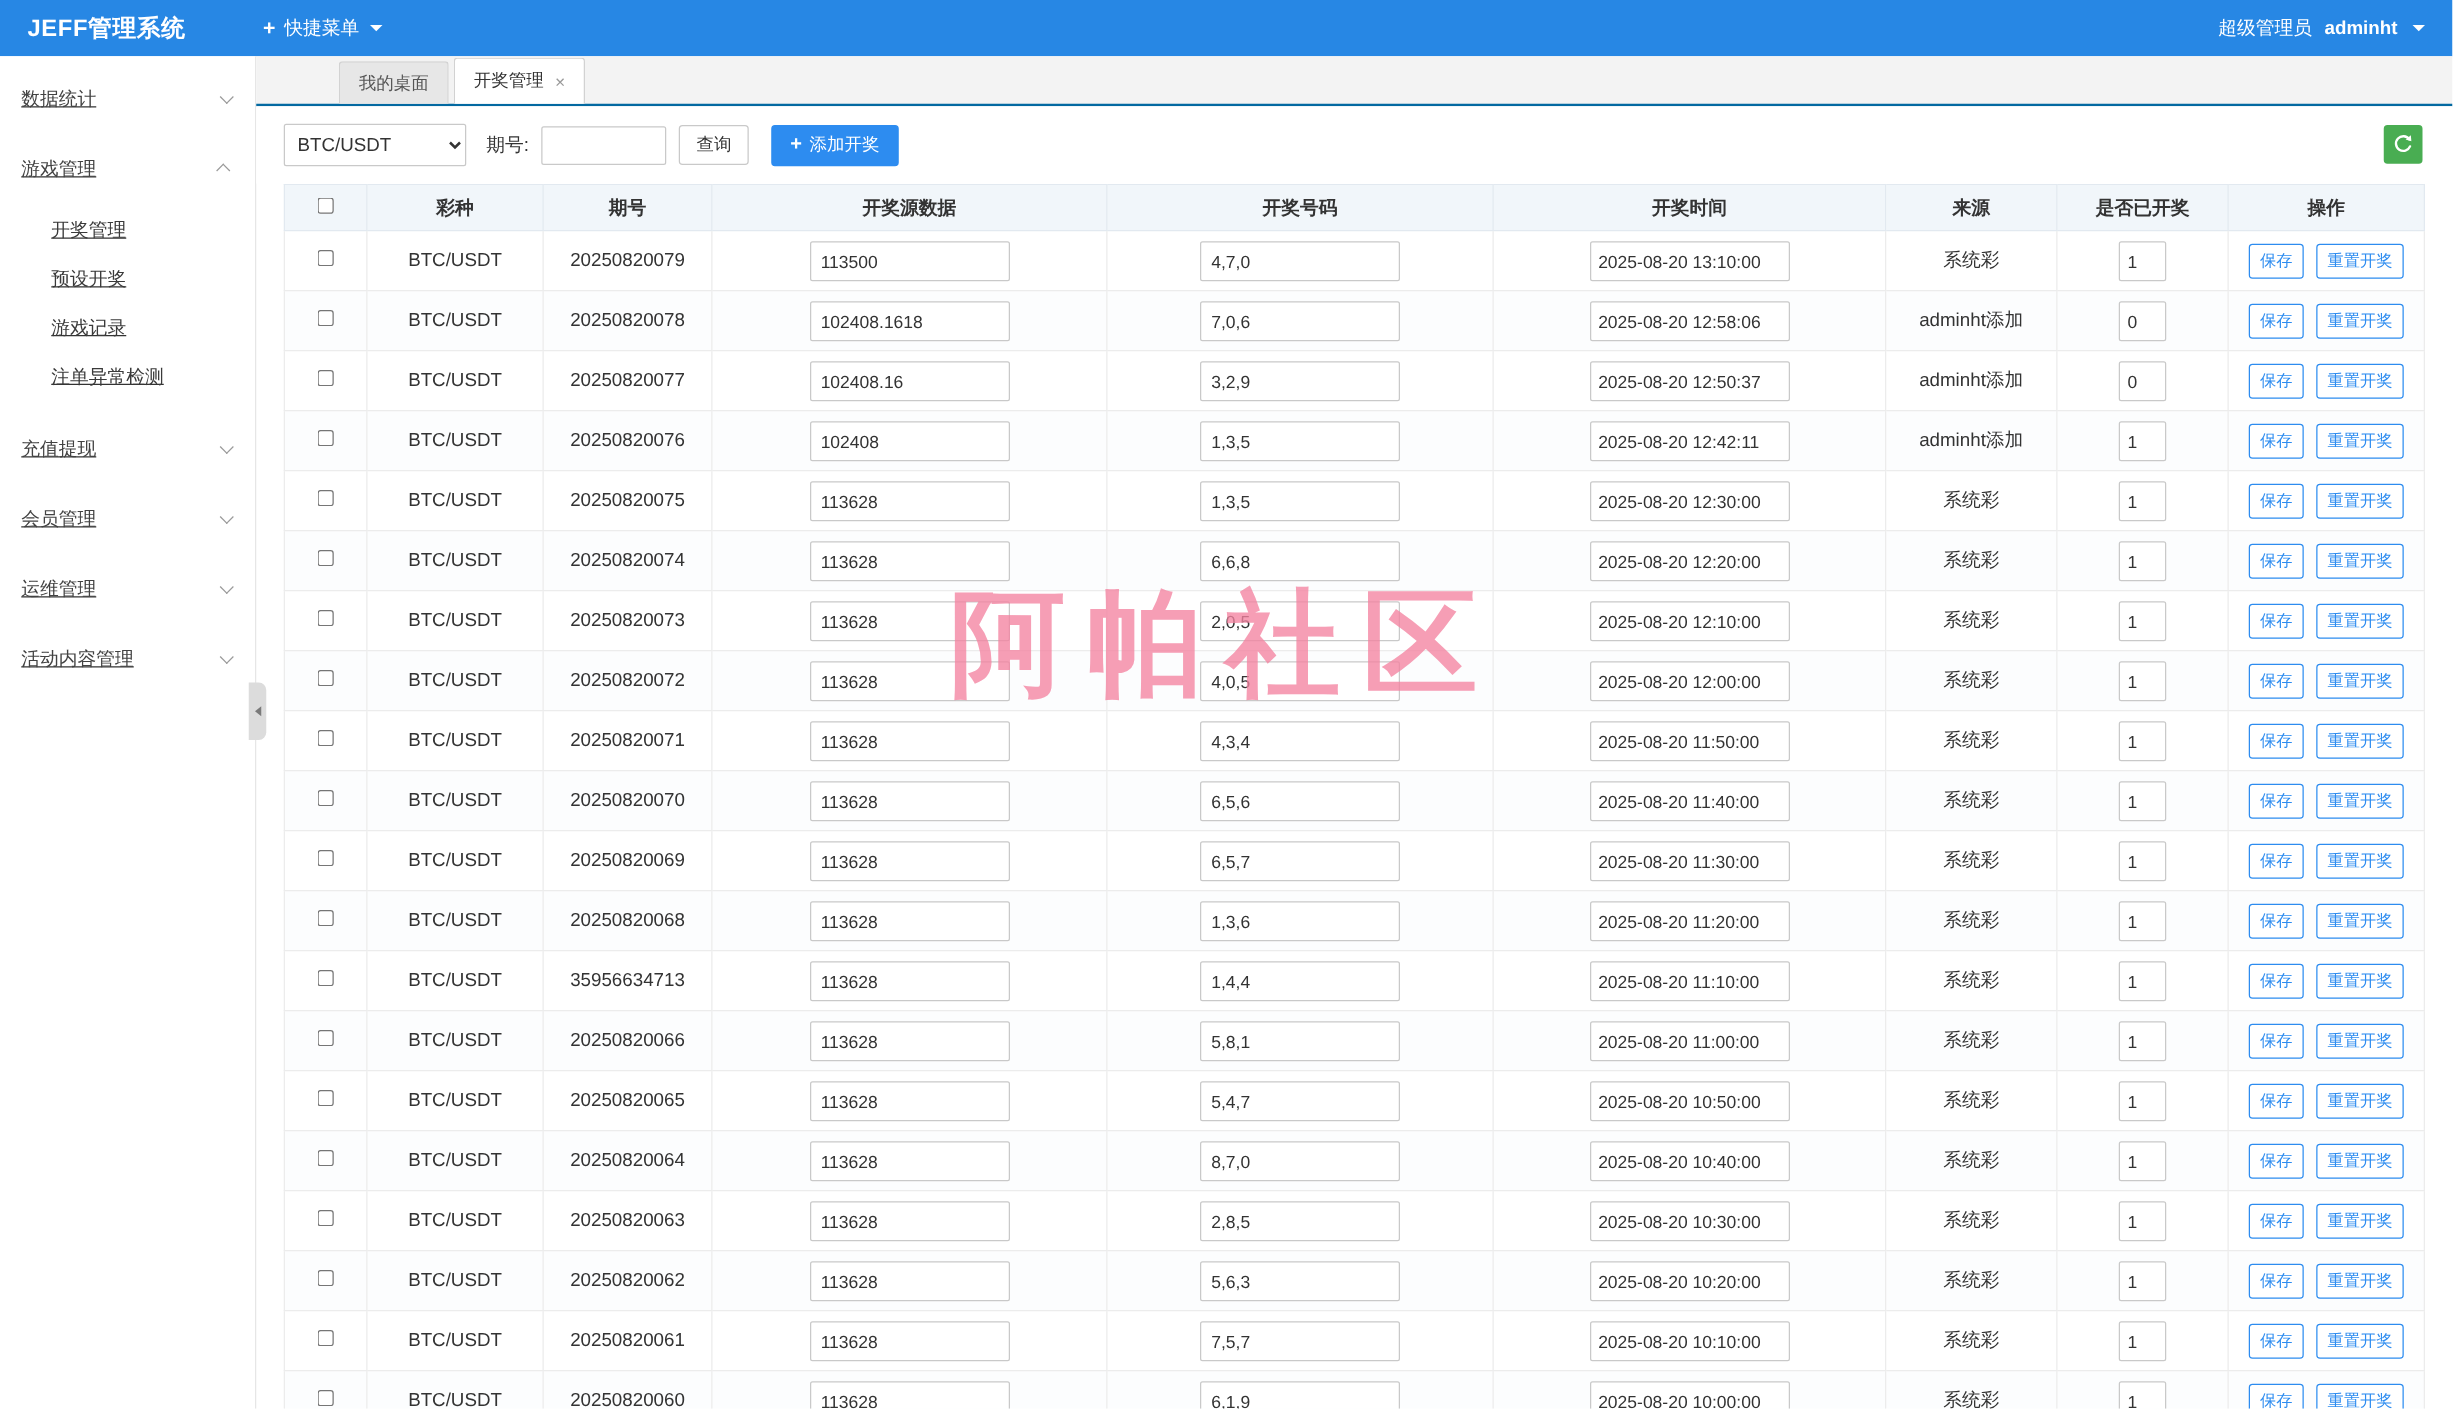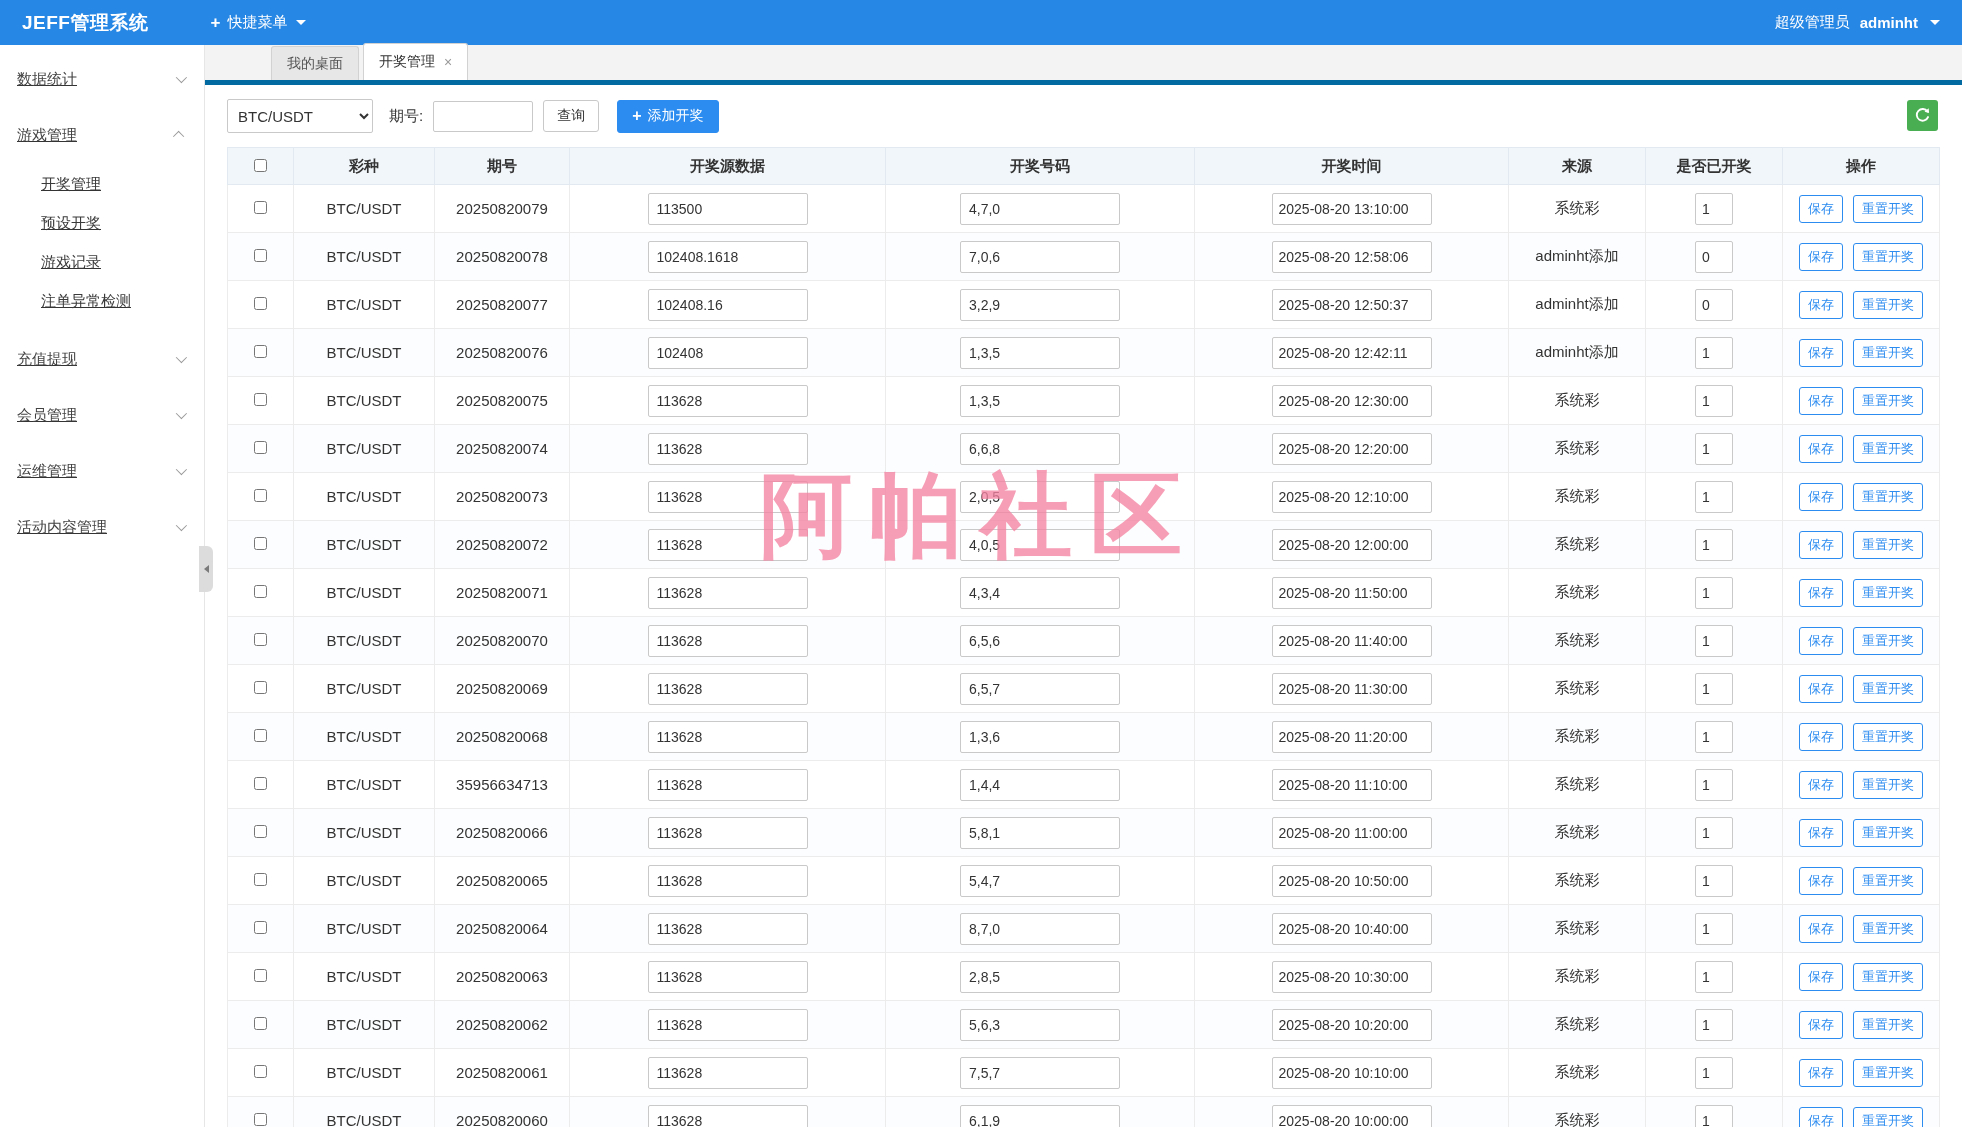--- a/index.html
+++ b/index.html
@@ -52,21 +52,21 @@
   }
   .collapse-arrow {
     width: 0; height: 0; border-top: 4px solid transparent;
     border-bottom: 4px solid transparent; border-right: 5px solid #7a7a7a;
   }
 
   
   .main { flex: 1; display: flex; flex-direction: column; min-width: 0; position: relative; }
 
   .tabstrip {
-    height: 40px; background: #f3f3f3; border-bottom: 5px solid #0369a1;
+    height: 40px; background: #f3f3f3; border-bottom: 2px solid #0369a1;
     display: flex; align-items: flex-end; padding-left: 66px; flex: none;
   }
   .tab {
     display: flex; align-items: center; height: 34px; padding: 0 15px;
     background: #e7e7e7; border: 1px solid #d2d2d2; border-bottom: none;
     border-radius: 3px 3px 0 0; margin-right: 4px; font-size: 14px; color: #555; cursor: pointer;
   }
   .tab.active { background: #fff; color: #333; height: 37px; }
   .tab-close { margin-left: 9px; color: #999; font-size: 14px; line-height: 1; cursor: pointer; }
 

